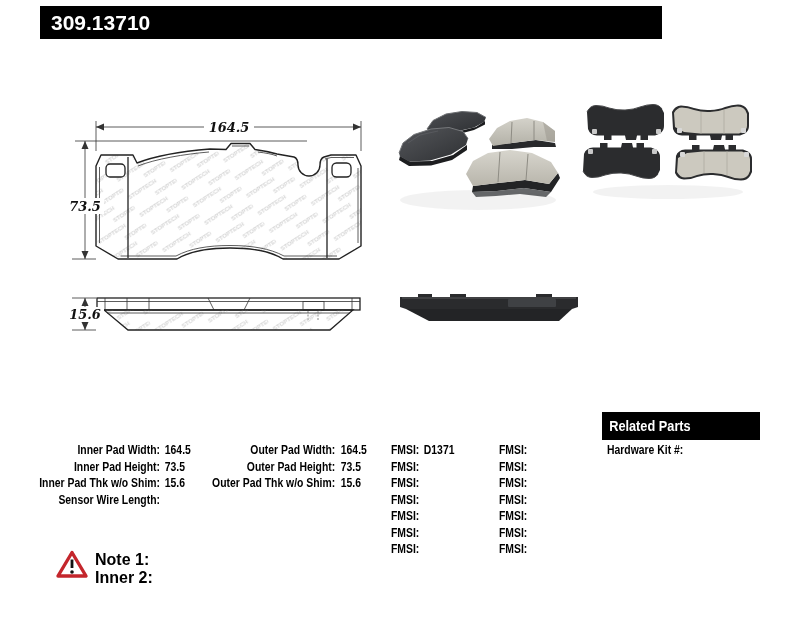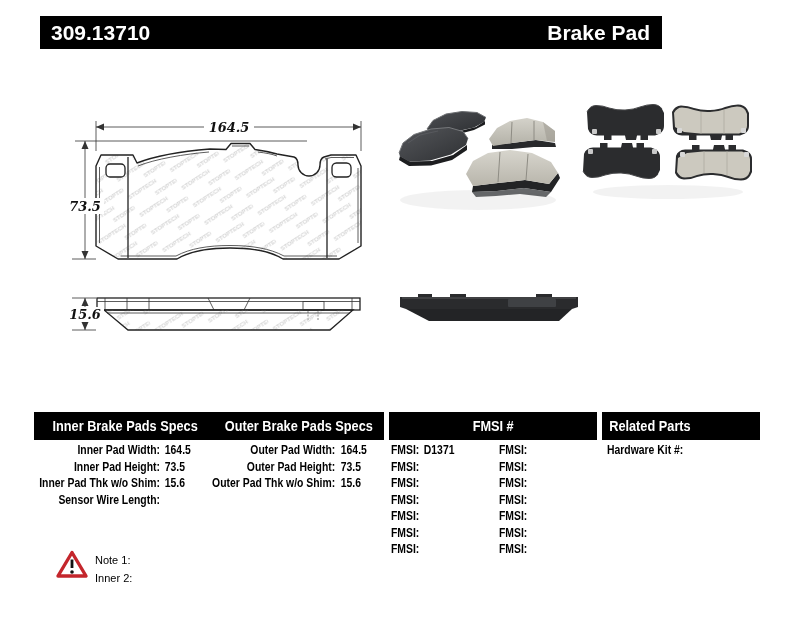--- a/index.html
+++ b/index.html
@@ -1,51 +1,50 @@
 <!DOCTYPE html>
 <html><head>
 <meta charset="utf-8">
 <style>
 html,body{margin:0;padding:0;background:#fff}
 .page{position:relative;width:800px;height:619px;background:#fff;font-family:"Liberation Sans",sans-serif;color:#000;overflow:hidden}
-.topbar{position:absolute;left:40px;top:16px;width:622px;height:33px;background:#000;color:#fff;display:flex;justify-content:space-between;align-items:center;box-sizing:border-box;padding:0 12px 0 11px;font-size:21px;font-weight:700}
+.topbar{position:absolute;left:40px;top:6px;width:622px;height:33px;background:#000;color:#fff;display:flex;justify-content:space-between;align-items:center;box-sizing:border-box;padding:0 12px 0 11px;font-size:21px;font-weight:700}
 .thbar{position:absolute;top:412px;height:28px;background:#000;color:#fff;font-weight:700;font-size:15px}
 #bar-specs{left:34px;width:350px}
 #bar-specs span{position:absolute;top:0;line-height:28px;text-align:center;transform:scaleX(.85);white-space:nowrap}
 #th-inner{left:6px;width:166px}
 #th-outer{left:178px;width:170px}
 #bar-fmsi{left:389px;width:208px;text-align:center;line-height:28px}
 #bar-related{left:602px;width:158px;line-height:28px}
 #bar-fmsi span,#bar-related span{display:inline-block;transform:scaleX(.85);white-space:nowrap}
 .spec{position:absolute;top:442px;font-size:13px;font-weight:700;line-height:16.5px;white-space:nowrap;transform-origin:0 0;transform:scaleX(.8)}
 #specs-main{left:0}
 .srow{display:flex}
 .c1{width:200px;text-align:right}
 .c2{width:50px;margin-left:6px}
 .c3{width:163px;text-align:right}
 .c4{margin-left:7px}
 #fmsi-rows{left:391px}
 .fl{display:inline-block;width:41px}
 .fv{display:inline-block;width:94px}
 #related-rows{left:607px}
-.notes{position:absolute;left:95px;top:551px;font-size:11px;font-weight:400;line-height:18px}
+.notes{position:absolute;left:95px;top:551px;font-size:16px;font-weight:700;line-height:18px}
 svg{position:absolute;overflow:visible}
 .dimtext{font-family:"DejaVu Serif",serif;font-style:italic;font-weight:700;font-size:13px;fill:#111}
 .wmt{font-family:"Liberation Sans",sans-serif;font-weight:700;font-size:6px;fill:#d4d4d4}
 .thin{stroke:#333;stroke-width:.8;fill:none}
 .med{stroke:#222;stroke-width:1.3;fill:none}
 </style>
 </head>
 <body>
 
 <div class="page">
 
   <div class="topbar">
     <span>309.13710</span>
-    <span>Brake Pad</span>
   </div>
 
   <svg id="svg-drawing" style="left:40px;top:108px" width="345" height="232" viewBox="40 108 345 232">
     <defs>
       <pattern id="wm" width="50" height="21" patternUnits="userSpaceOnUse" patternTransform="rotate(-33)">
         <text x="0" y="7" class="wmt">STOPTECH</text>
         <text x="25" y="17.5" class="wmt">STOPTECH</text>
       </pattern>
     </defs>
     <g>
@@ -150,27 +149,20 @@
   <svg id="svg-photo-c" style="left:398px;top:290px" width="184" height="36" viewBox="398 290 184 36">
     <rect x="418" y="294" width="14" height="3" fill="#2a2b2d"></rect>
     <rect x="450" y="294" width="16" height="3" fill="#2a2b2d"></rect>
     <rect x="536" y="294" width="16" height="3" fill="#2a2b2d"></rect>
     <path d="M400 297 L578 297 L578 307 L572 309 L406 309 L400 307 Z" fill="#2a2b2d"></path>
     <rect x="508" y="299" width="48" height="8" rx="1" fill="#3f4144"></rect>
     <path d="M402 298 H576" stroke="#56585a" stroke-width="1" fill="none"></path>
     <path d="M406 309 L572 309 L559 321 L429 321 Z" fill="#232426"></path>
   </svg>
 
-  <div class="thbar" id="bar-specs">
-    <span id="th-inner">Inner Brake Pads Specs</span>
-    <span id="th-outer">Outer Brake Pads Specs</span>
-  </div>
-  <div class="thbar" id="bar-fmsi">
-    <span>FMSI #</span>
-  </div>
   <div class="thbar" id="bar-related">
     <span>Related Parts</span>
   </div>
 
   <div class="spec" id="specs-main">
     <div class="srow">
       <span class="c1">Inner Pad Width:</span>
       <span class="c2">164.5</span>
       <span class="c3">Outer Pad Width:</span>
       <span class="c4">164.5</span>

